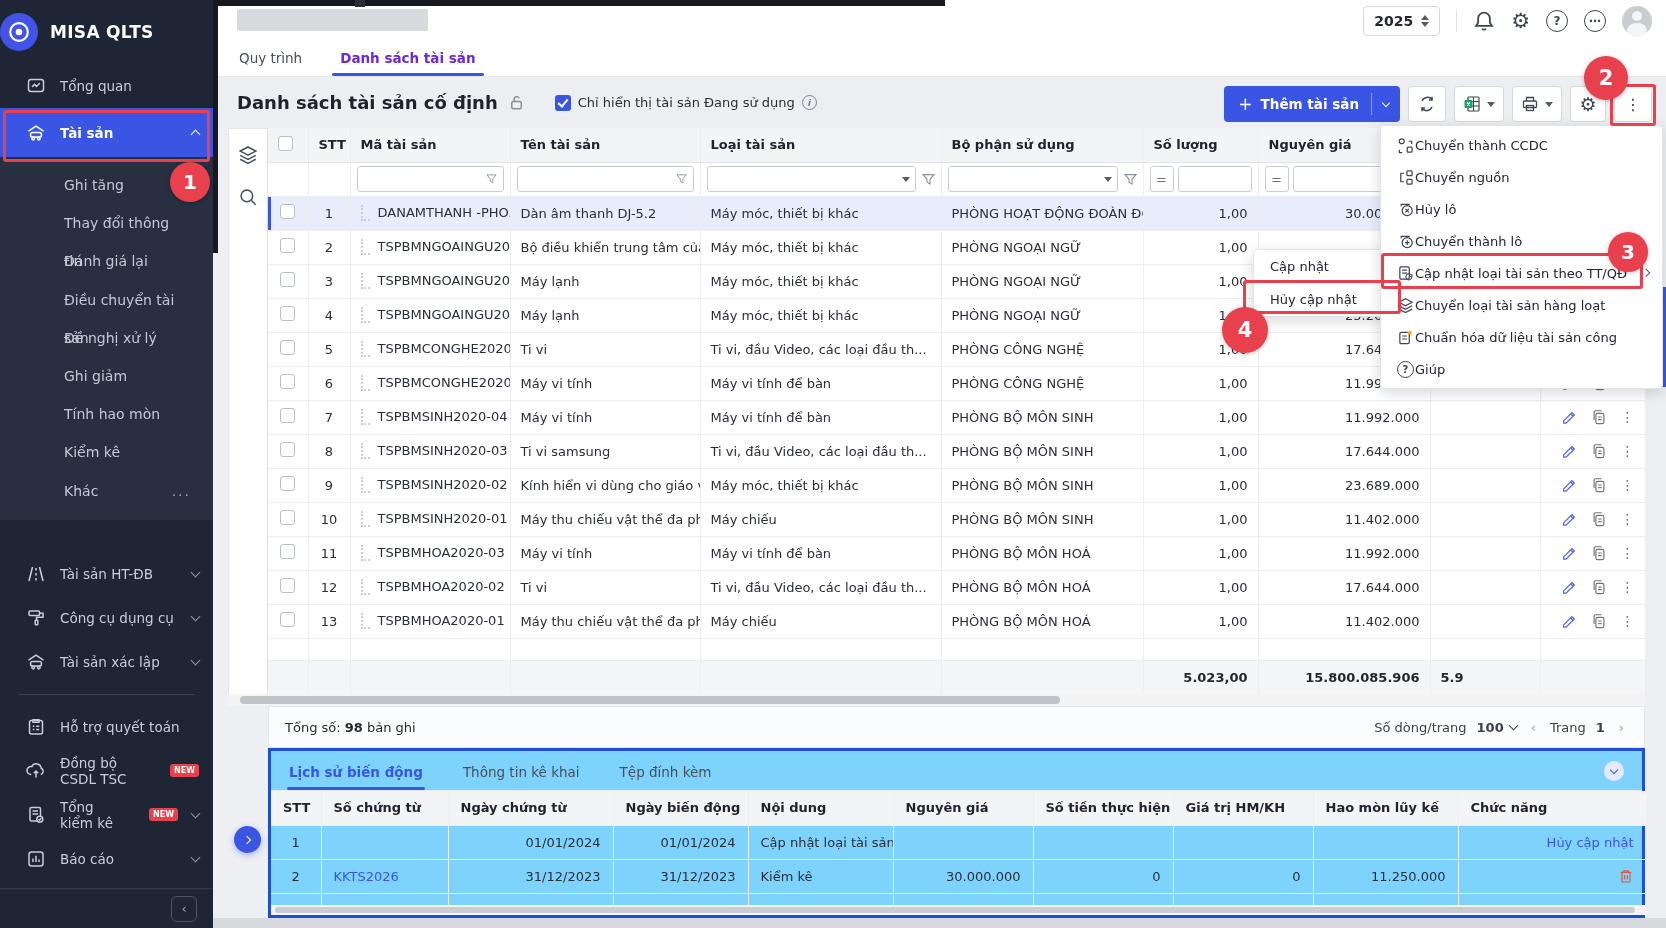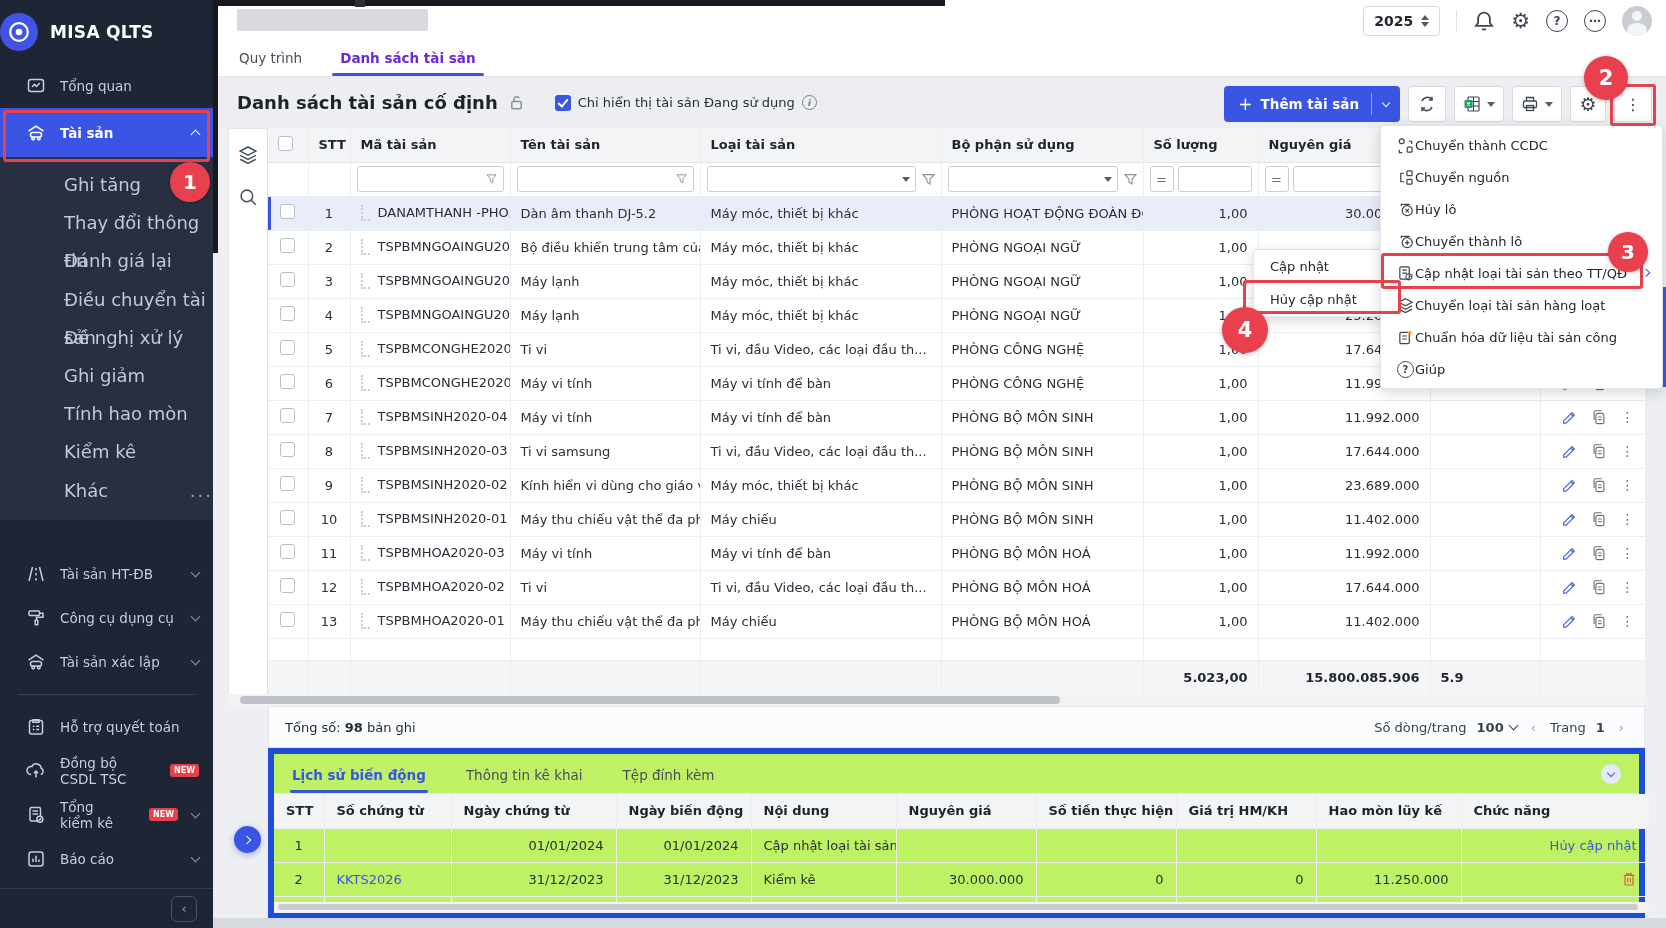--- a/index.html
+++ b/index.html
@@ -9,21 +9,21 @@
 
   
   .sidebar { position:absolute; left:0; top:0; width:213px; height:928px; background:#1E2534; z-index:5; }
   .brand { display:flex; align-items:center; gap:12px; height:64px; }
   .brand-logo { width:38px; height:38px; border-radius:50%; background:#4353E8; display:flex; align-items:center; justify-content:center; }
   .brand-name { color:#fff; font-size:17px; font-weight:bold; letter-spacing:.3px; }
   .nav-item { display:flex; align-items:center; gap:14px; height:44px; padding:0 14px 0 26px; color:#C7CDD9; font-size:13.5px; cursor:pointer; }
   .nav-item .lbl { flex:1; }
   .nav-item.active { background:#3A55E4; color:#fff; font-weight:bold; height:49px; }
   .subnav { background:#272F41; padding:9px 0 10px; }
-  .subnav-item { height:38.2px; line-height:38.2px; padding-left:64px; color:#C3C9D6; font-size:18px; display:flex; cursor:pointer; }
+  .subnav-item { height:38.2px; line-height:38.2px; padding-left:64px; padding-right:22px; color:#C3C9D6; font-size:14px; display:flex; cursor:pointer; }
   .subnav-item .sn-lbl { flex:1; }
   .more-dots { color:#9aa1af; letter-spacing:2px; }
   .side-divider { border-top:1px solid #3A4154; margin:10px 18px; }
   .badge-new { background:#E8414D; color:#fff; font-size:8px; font-weight:bold; padding:2px 4px; border-radius:3px; margin-left:6px; }
   .chev { width:7px; height:7px; border-right:1.8px solid #8F96A5; border-bottom:1.8px solid #8F96A5; display:inline-block; }
   .chev.up { transform:rotate(-135deg); margin-top:4px; }
   .chev.down { transform:rotate(45deg); margin-bottom:3px; }
   .nav-item.active .chev { border-color:#fff; }
   .collapse-row { position:absolute; bottom:0; left:0; width:213px; height:40px; border-top:1px solid #343B4D; display:flex; justify-content:flex-end; align-items:center; padding-right:16px; }
   .collapse-btn { width:26px; height:26px; border:1.5px solid #4E5567; border-radius:6px; color:#9AA1AF; display:flex; align-items:center; justify-content:center; font-size:13px; cursor:pointer; }
@@ -94,21 +94,21 @@
   tr.partial td { height:22px; }
   tr.gsummary td { height:34px; background:#F4F5F7; font-weight:bold; border-top:1px solid #D9DBE0; padding:0 10px; }
   .hscroll { position:absolute; left:15px; top:694px; width:1417px; height:12px; background:#F3F3F4; }
   .hscroll .thumb { position:absolute; left:12px; top:2px; width:820px; height:8px; background:#BFC2C7; border-radius:4px; }
 
   .grid-footer { position:absolute; left:55px; top:706px; width:1377px; height:42px; background:#FBFCFD; border:1px solid #E3E5E9; display:flex; align-items:center; padding:0 16px; font-size:13px; color:#262b33; }
   .gf-right { margin-left:auto; display:flex; align-items:center; gap:10px; color:#3a3f49; }
   .pg-arrow { color:#9AA0AA; font-size:13px; padding:0 4px; cursor:pointer; }
 
   
-  .detail { position:absolute; left:55px; top:748px; width:1377px; height:170px; background:#bef264; border:6px solid #1d4ed8; }
+  .detail { position:absolute; left:55px; top:748px; width:1377px; height:170px; background:#7dd3fc; border:3px solid #1d4ed8; }
   .d-tabs { height:40px; display:flex; align-items:flex-end; gap:36px; padding:0 16px; border-bottom:1px solid #E7E9EC; position:relative; }
   .d-tab { padding:10px 2px; font-size:13.5px; color:#4a4f59; cursor:pointer; position:relative; }
   .d-tab.active { color:#3A55E4; font-weight:bold; }
   .d-tab.active::after { content:""; position:absolute; left:0; right:0; bottom:0; height:3px; background:#3A55E4; border-radius:2px; }
   .d-collapse { position:absolute; right:18px; top:10px; width:20px; height:20px; border-radius:50%; background:#E4EAFB; display:flex; align-items:center; justify-content:center; cursor:pointer; }
   .d-collapse .chev { border-color:#3A55E4; width:6px; height:6px; transform:rotate(45deg); margin-top:-2px; }
   table.dgrid { border-collapse:collapse; table-layout:fixed; width:1375px; }
   table.dgrid td, table.dgrid th { border-right:1px solid #EDEEF1; border-bottom:1px solid #EBEDF0; overflow:hidden; white-space:nowrap; }
   table.dgrid th { background:#F3F4F6; height:34px; font-size:13px; text-align:left; padding:0 12px; color:#20242c; }
   table.dgrid td { height:34px; padding:0 12px; font-size:13px; color:#2a2e37; }

